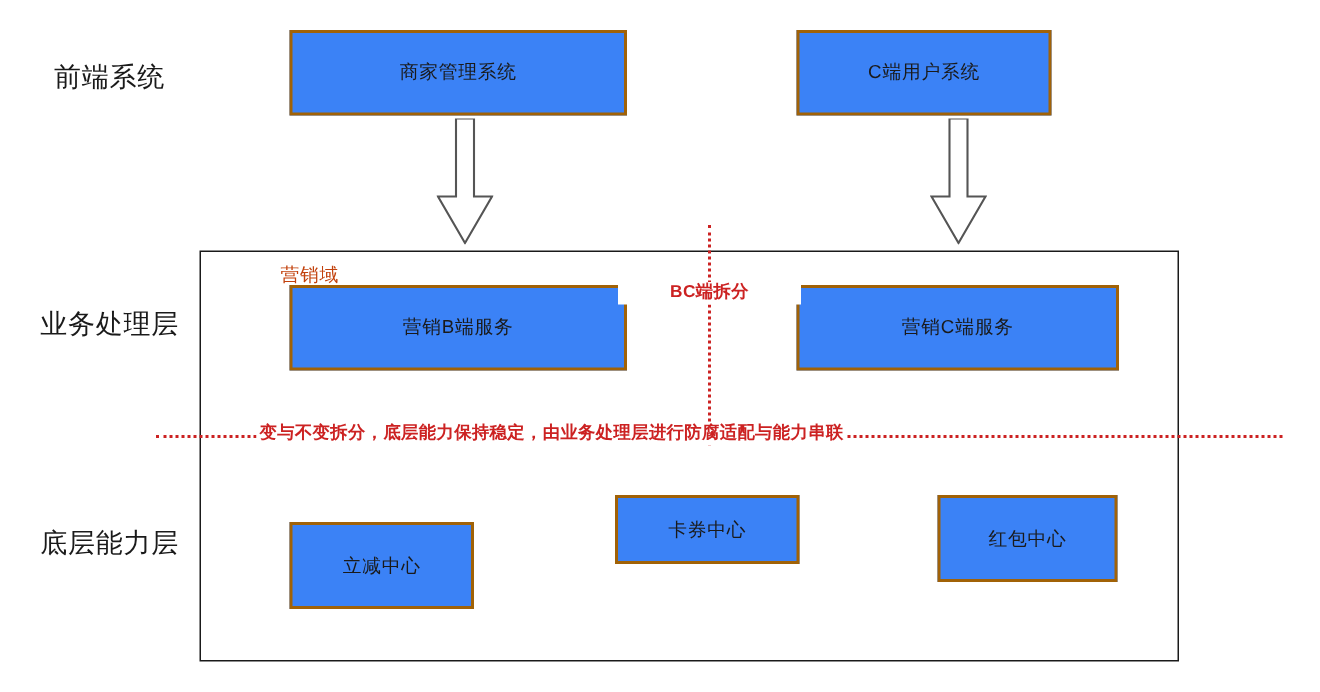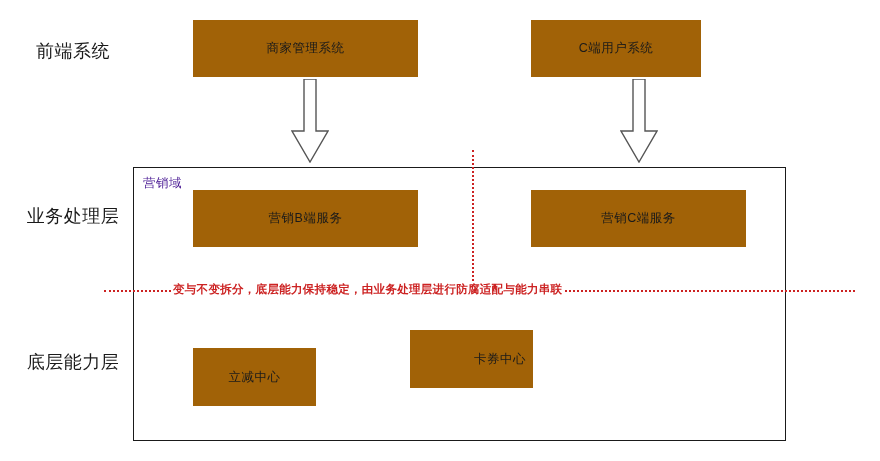--- a/index.html
+++ b/index.html
@@ -26,44 +26,45 @@
     letter-spacing: 0.5px;
     white-space: nowrap;
     text-align: center;
     line-height: 1;
   }
 
   
   .node {
     position: absolute;
     box-sizing: border-box;
-    border: 7px solid #a16207;
-    background: #a16207;
+    border: 2px solid #a16207;
+    background: #3b82f6;
     display: flex;
     align-items: center;
     justify-content: center;
     font-size: 12.5px;
     color: #1a1a1a;
     letter-spacing: 0.5px;
     white-space: nowrap;
   }
 
   
   .container-box {
     position: absolute;
     box-sizing: border-box;
     border: 1px solid #1a1a1a;
     background: #ffffff;
   }
   .container-title {
     position: absolute;
     font-size: 12.5px;
-    color: #4c1d95;
+    color: #c2410c;
     letter-spacing: 0.5px;
     white-space: nowrap;
+    margin-left: 44px;
   }
 
   
   .block-arrow {
     position: absolute;
   }
   .block-arrow svg {
     display: block;
   }
 
@@ -134,28 +135,32 @@
     <span>营销B端服务</span>
   </div>
 
   <div class="node" style="left:531px; top:190px; width:215px; height:57px;">
     <span>营销C端服务</span>
   </div>
 
   <div class="dotted-v" style="left:472px; top:150px; height:147px;"></div>
 
   <div class="annot annot-split" style="left:412px; top:188px; width:122px;">
+    <div>BC端拆分</div>
   </div>
 
   <div class="dotted-h" style="left:104px; top:290px; width:751px;"></div>
 
   <div class="annot" style="left:171px; top:282px; padding:0 2px;">变与不变拆分，底层能力保持稳定，由业务处理层进行防腐适配与能力串联</div>
 
   <div class="node" style="left:193px; top:348px; width:123px; height:58px;">
     <span>立减中心</span>
   </div>
 
-  <div class="node" style="left:410px; top:330px; width:123px; height:58px;justify-content:flex-end;">
+  <div class="node" style="left:410px; top:330px; width:123px; height:46px;">
     <span>卡券中心</span>
   </div>
 
+  <div class="node" style="left:625px; top:330px; width:120px; height:58px;">
+    <span>红包中心</span>
+  </div>
 
 </div>
 
 </body></html>

